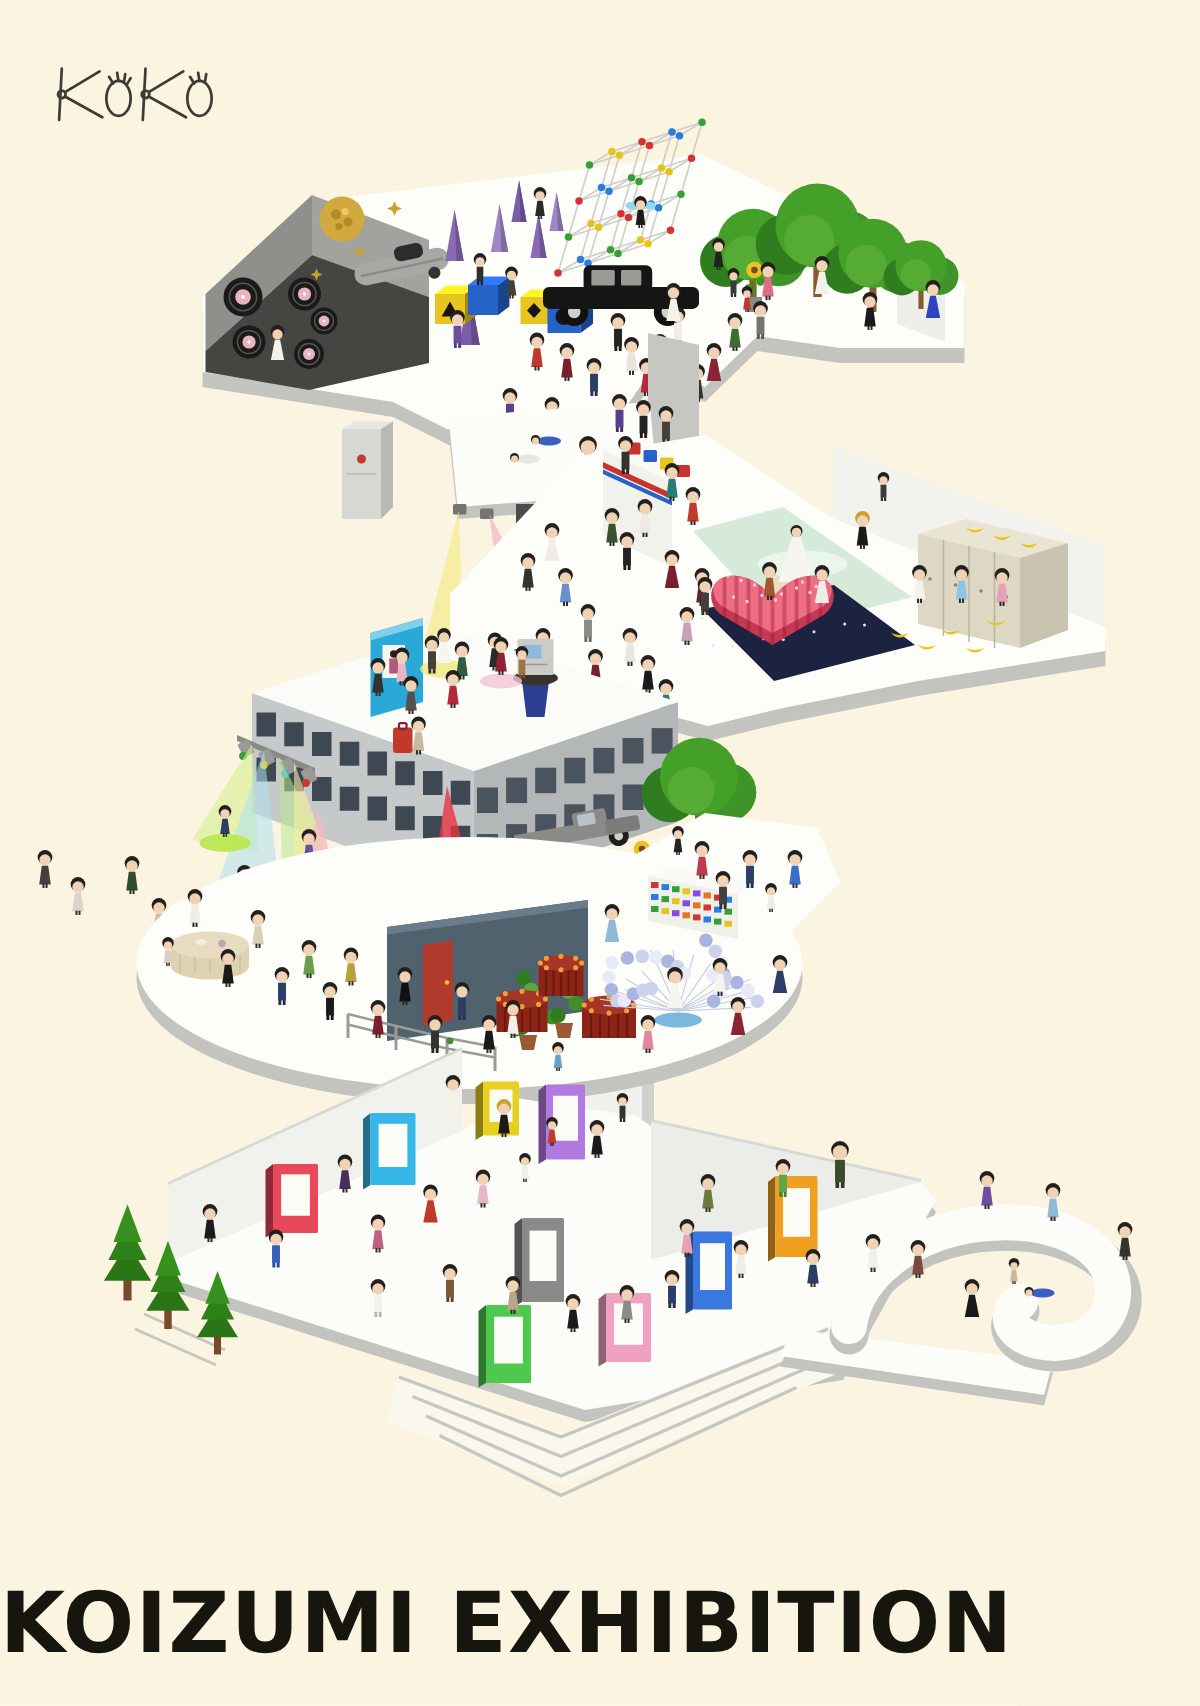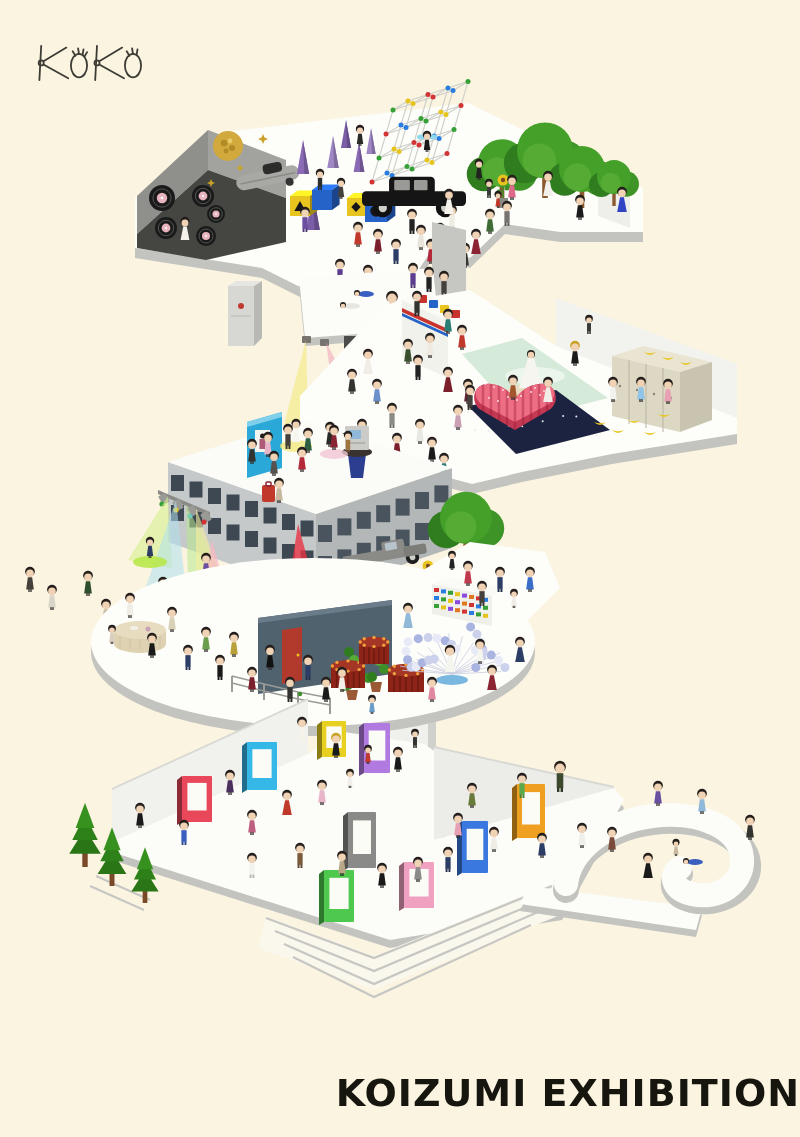--- a/index.html
+++ b/index.html
@@ -1,22 +1,22 @@
 <!DOCTYPE html>
 <html><head>
 <meta charset="utf-8">
 <style>
   html,body{margin:0;padding:0;}
   body{width:800px;height:1137px;position:relative;overflow:hidden;
        font-family:"DejaVu Sans","Liberation Sans",sans-serif;}
   .poster{position:absolute;inset:0;background:#faf4e1;}
   #scene{position:absolute;left:0;top:0;}
   .logo{position:absolute;left:34px;top:38px;width:108px;height:48px;}
-  .title{position:absolute;left:0;right:0;bottom:22px;text-align:right;
-         font-weight:bold;font-size:38px;letter-spacing:1px;color:#16160f;
+  .title{position:absolute;left:0;right:0;bottom:22px;text-align:left;
+         font-weight:bold;font-size:56px;letter-spacing:1px;color:#16160f;
          white-space:nowrap;}
 </style>
 </head>
 <body>
 
 <div class="poster" style="background: rgb(250, 244, 225);">
   <svg id="scene" width="800" height="1137" viewBox="0 0 800 1137">
     <g id="scene-root">
         <g>
           <polygon points="135,208 225,142 468,113 643,198 643,242 560,242 505,234 470,268 436,254 398,310 330,312 262,278 135,258" fill="#c3c3bf"></polygon>

